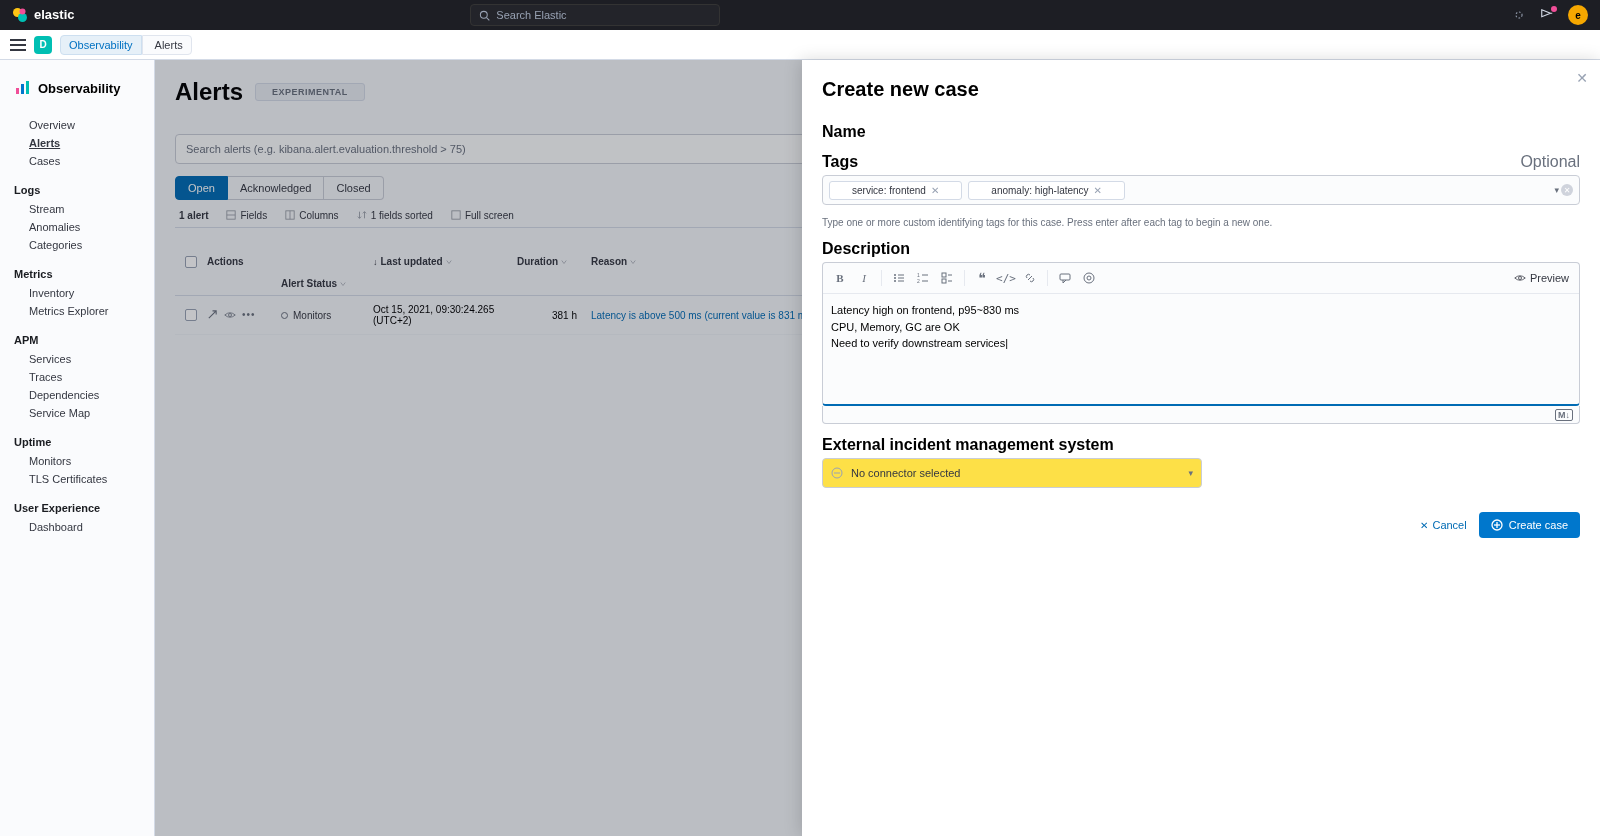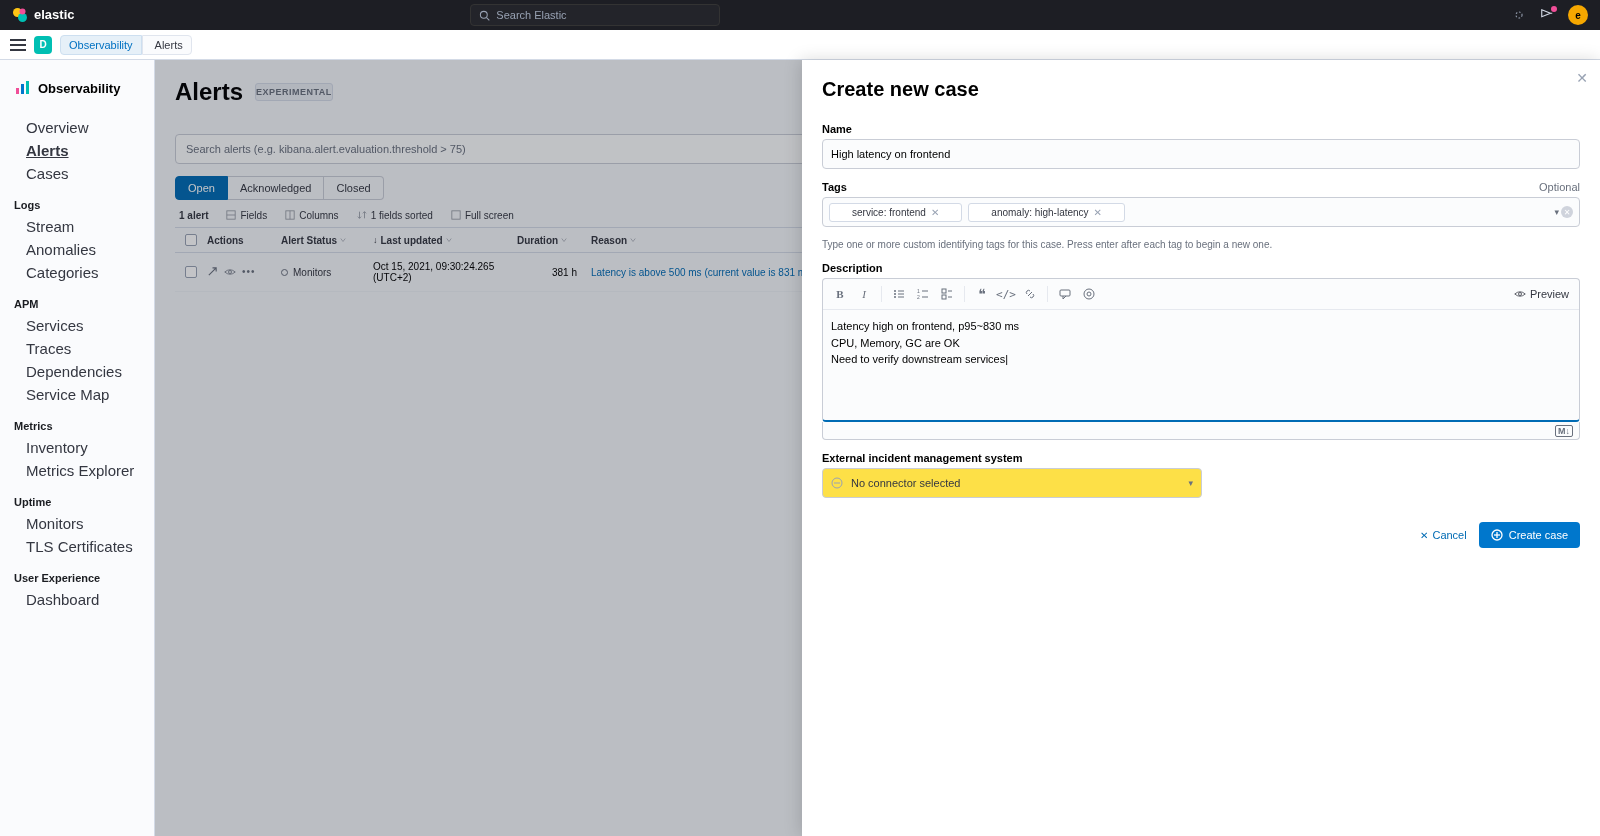--- a/index.html
+++ b/index.html
@@ -27,43 +27,43 @@
 
   
   .main-wrap { position: absolute; top: 60px; left: 0; right: 0; bottom: 0; display: flex; }
 
   
   .sidebar { width: 155px; border-right: 1px solid #d3dae6; background: #fafbfd; padding-top: 14px; }
   .side-title { display: flex; align-items: center; gap: 8px; padding: 6px 14px 14px; font-weight: 700; font-size: 13px; }
   .side-title-icon { width: 16px; height: 16px; }
   .side-group { padding: 6px 0 4px; }
   .side-group-title { font-size: 11px; font-weight: 700; padding: 4px 14px; color: #1a1c21; }
-  .side-item { font-size: 15px; padding: 3px 14px; color: #343741; cursor: pointer; margin-left: 12px; }
+  .side-item { font-size: 11px; padding: 3px 29px; color: #343741; cursor: pointer; }
   .side-item.active { font-weight: 700; text-decoration: underline; }
 
   
   .content { flex: 1; background: #f5f7fa; position: relative; padding: 18px 20px; }
   .page-heading { display: flex; align-items: center; gap: 12px; margin-bottom: 28px; }
   .page-heading h1 { font-size: 24px; font-weight: 700; }
-  .exp-badge { font-size: 9px; letter-spacing: .5px; font-weight: 700; padding: 3px 0; border: 1px solid #d3dae6; border-radius: 3px; background: #e9ecf2; color: #69707d; }
+  .exp-badge { font-size: 9px; letter-spacing: .5px; font-weight: 700; padding: 3px 16px; border: 1px solid #d3dae6; border-radius: 3px; background: #e9ecf2; color: #69707d; }
   .search-box { height: 30px; border: 1px solid #c9cdd6; background: #fbfcfd; border-radius: 4px; display: flex; align-items: center; padding: 0 10px; color: #69707d; font-size: 11px; margin-bottom: 12px; }
   .workflow-row { display: flex; align-items: center; gap: 0; margin-bottom: 10px; }
   .wf-btn { font-size: 11px; padding: 5px 12px; border: 1px solid #c9cdd6; background: #f5f7fa; color: #343741; cursor: pointer; }
   .wf-btn + .wf-btn { border-left: none; }
   .wf-btn.first { border-radius: 4px 0 0 4px; }
   .wf-btn.last { border-radius: 0 4px 4px 0; }
   .wf-btn.active { background: #006bb4; color: #fff; border-color: #006bb4; }
   .toolbar-row { display: flex; align-items: center; gap: 18px; font-size: 10px; color: #343741; margin-bottom: 6px; padding: 0 4px; }
   .toolbar-item { display: flex; gap: 4px; cursor: pointer; }
   .toolbar-icon { width: 10px; height: 10px; opacity: .7; }
 
   .grid-head { display: flex; align-items: center; border-top: 1px solid #d3dae6; border-bottom: 1px solid #d3dae6; padding: 6px 4px; font-size: 10px; font-weight: 600; color: #343741; gap: 4px; }
   .gh-check { width: 24px; display:flex; justify-content:center; }
   .gh-actions { width: 70px; }
-  .gh-status { width: 88px; display: flex; align-items: center; gap: 3px; }
+  .gh-status { width: 88px; display: flex; align-items: center; gap: 3px; margin-top: 44px; }
   .gh-updated { width: 140px; display: flex; align-items: center; gap: 3px; }
   .gh-duration { width: 70px; display: flex; align-items: center; gap: 3px; }
   .gh-reason { flex: 1; display: flex; align-items: center; gap: 3px; }
   .sort-caret { width: 6px; height: 6px; opacity: .6; }
 
   .grid-row { display: flex; align-items: center; padding: 8px 4px; font-size: 10px; border-bottom: 1px solid #edf0f5; gap: 4px; }
   .gr-check { width: 24px; display:flex; justify-content:center; }
   .gr-actions { width: 70px; display: flex; gap: 6px; color: #69707d; }
   .gr-status { width: 88px; color: #343741; display:flex; align-items:center; gap:5px; }
   .gr-status-dot { width:7px; height:7px; border-radius:50%; border: 1.5px solid #69707d; }
@@ -72,21 +72,21 @@
   .gr-reason { flex: 1; color: #006bb4; }
   .checkbox { width: 12px; height: 12px; border: 1px solid #98a2b3; border-radius: 2px; background: #fff; }
 
   
   .dim { position: absolute; inset: 0; background: rgba(15, 20, 30, .25); }
 
   
   .flyout { position: absolute; top: 60px; right: 0; bottom: 0; width: 798px; background: #fff; box-shadow: -2px 0 16px rgba(0,0,0,.15); padding: 18px 20px; overflow: auto; }
   .flyout-close { position: absolute; top: 10px; right: 12px; color: #98a2b3; cursor: pointer; font-size: 14px; }
   .flyout h2 { font-size: 20px; font-weight: 700; margin-bottom: 22px; }
-  .fld-label { font-size: 11px; font-weight: 600; margin-bottom: 4px; display: flex; justify-content: space-between; }
+  .fld-label { font-size: 16px; font-weight: 600; margin-bottom: 4px; display: flex; justify-content: space-between; }
   .fld-optional { font-weight: 400; color: #69707d; }
   .input { width: 100%; height: 30px; border: 1px solid #c9cdd6; border-radius: 4px; padding: 0 8px; font-size: 11px; background: #fbfcfd; }
   .fld { margin-bottom: 12px; }
   .tags-box { display: flex; align-items: center; gap: 6px; border: 1px solid #c9cdd6; border-radius: 4px; background: #fbfcfd; padding: 4px 6px; min-height: 30px; position: relative; }
   .tag-chip { display: flex; align-items: center; gap: 5px; font-size: 10px; background: #fff; border: 1px solid #d3dae6; border-radius: 3px; padding: 3px 22px; color: #343741; }
   .tag-x { color: #98a2b3; cursor: pointer; font-size: 10px; }
   .tags-caret { position: absolute; right: 20px; color: #69707d; font-size: 9px; }
   .tags-clear { position: absolute; right: 6px; width: 12px; height: 12px; border-radius: 50%; background: #cfd3dc; color: #fff; font-size: 8px; display: flex; align-items: center; justify-content: center; cursor: pointer; }
   .help-text { font-size: 10px; color: #69707d; margin-top: 12px; }
 
@@ -179,30 +179,30 @@
       <div class="side-item active">Alerts</div>
       <div class="side-item">Cases</div>
     </div>
     <div class="side-group">
       <div class="side-group-title">Logs</div>
       <div class="side-item">Stream</div>
       <div class="side-item">Anomalies</div>
       <div class="side-item">Categories</div>
     </div>
     <div class="side-group">
+      <div class="side-group-title">Metrics</div>
+      <div class="side-item">Inventory</div>
+      <div class="side-item">Metrics Explorer</div>
+    </div>
+    <div class="side-group">
       <div class="side-group-title">APM</div>
       <div class="side-item">Services</div>
       <div class="side-item">Traces</div>
       <div class="side-item">Dependencies</div>
       <div class="side-item">Service Map</div>
-    </div>
-    <div class="side-group">
-      <div class="side-group-title">Metrics</div>
-      <div class="side-item">Inventory</div>
-      <div class="side-item">Metrics Explorer</div>
     </div>
     <div class="side-group">
       <div class="side-group-title">Uptime</div>
       <div class="side-item">Monitors</div>
       <div class="side-item">TLS Certificates</div>
     </div>
     <div class="side-group">
       <div class="side-group-title">User Experience</div>
       <div class="side-item">Dashboard</div>
     </div>
@@ -307,21 +307,20 @@
     <div class="dim"></div>
   </div>
 </div>
 
 <div class="flyout">
   <div class="flyout-close">✕</div>
   <h2>Create new case</h2>
 
   <div class="fld">
     <div class="fld-label">Name</div>
-    <input class="input" value="High latency on frontend" style="">
   </div>
 
   <div class="fld">
     <div class="fld-label">
       <span>Tags</span>
       <span class="fld-optional">Optional</span>
     </div>
     <div class="tags-box">
       <span class="tag-chip">
           <span>service: frontend</span>

